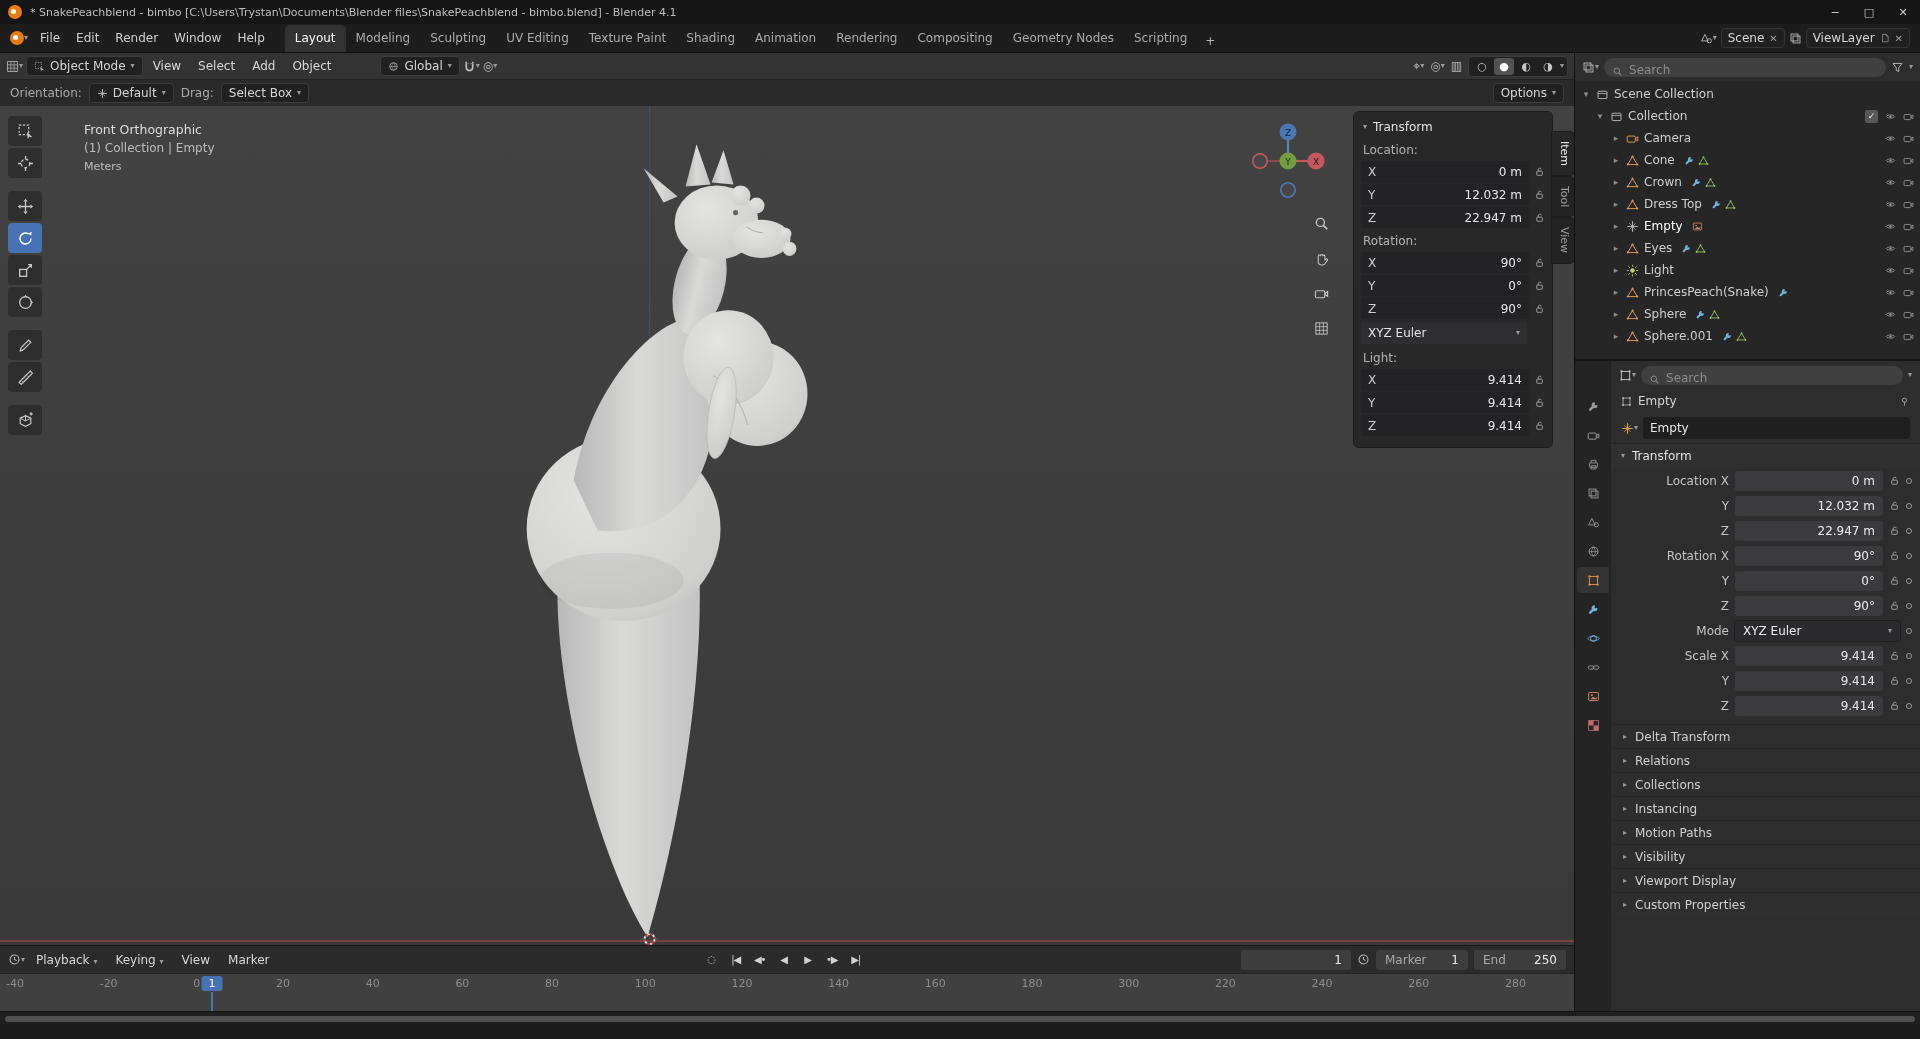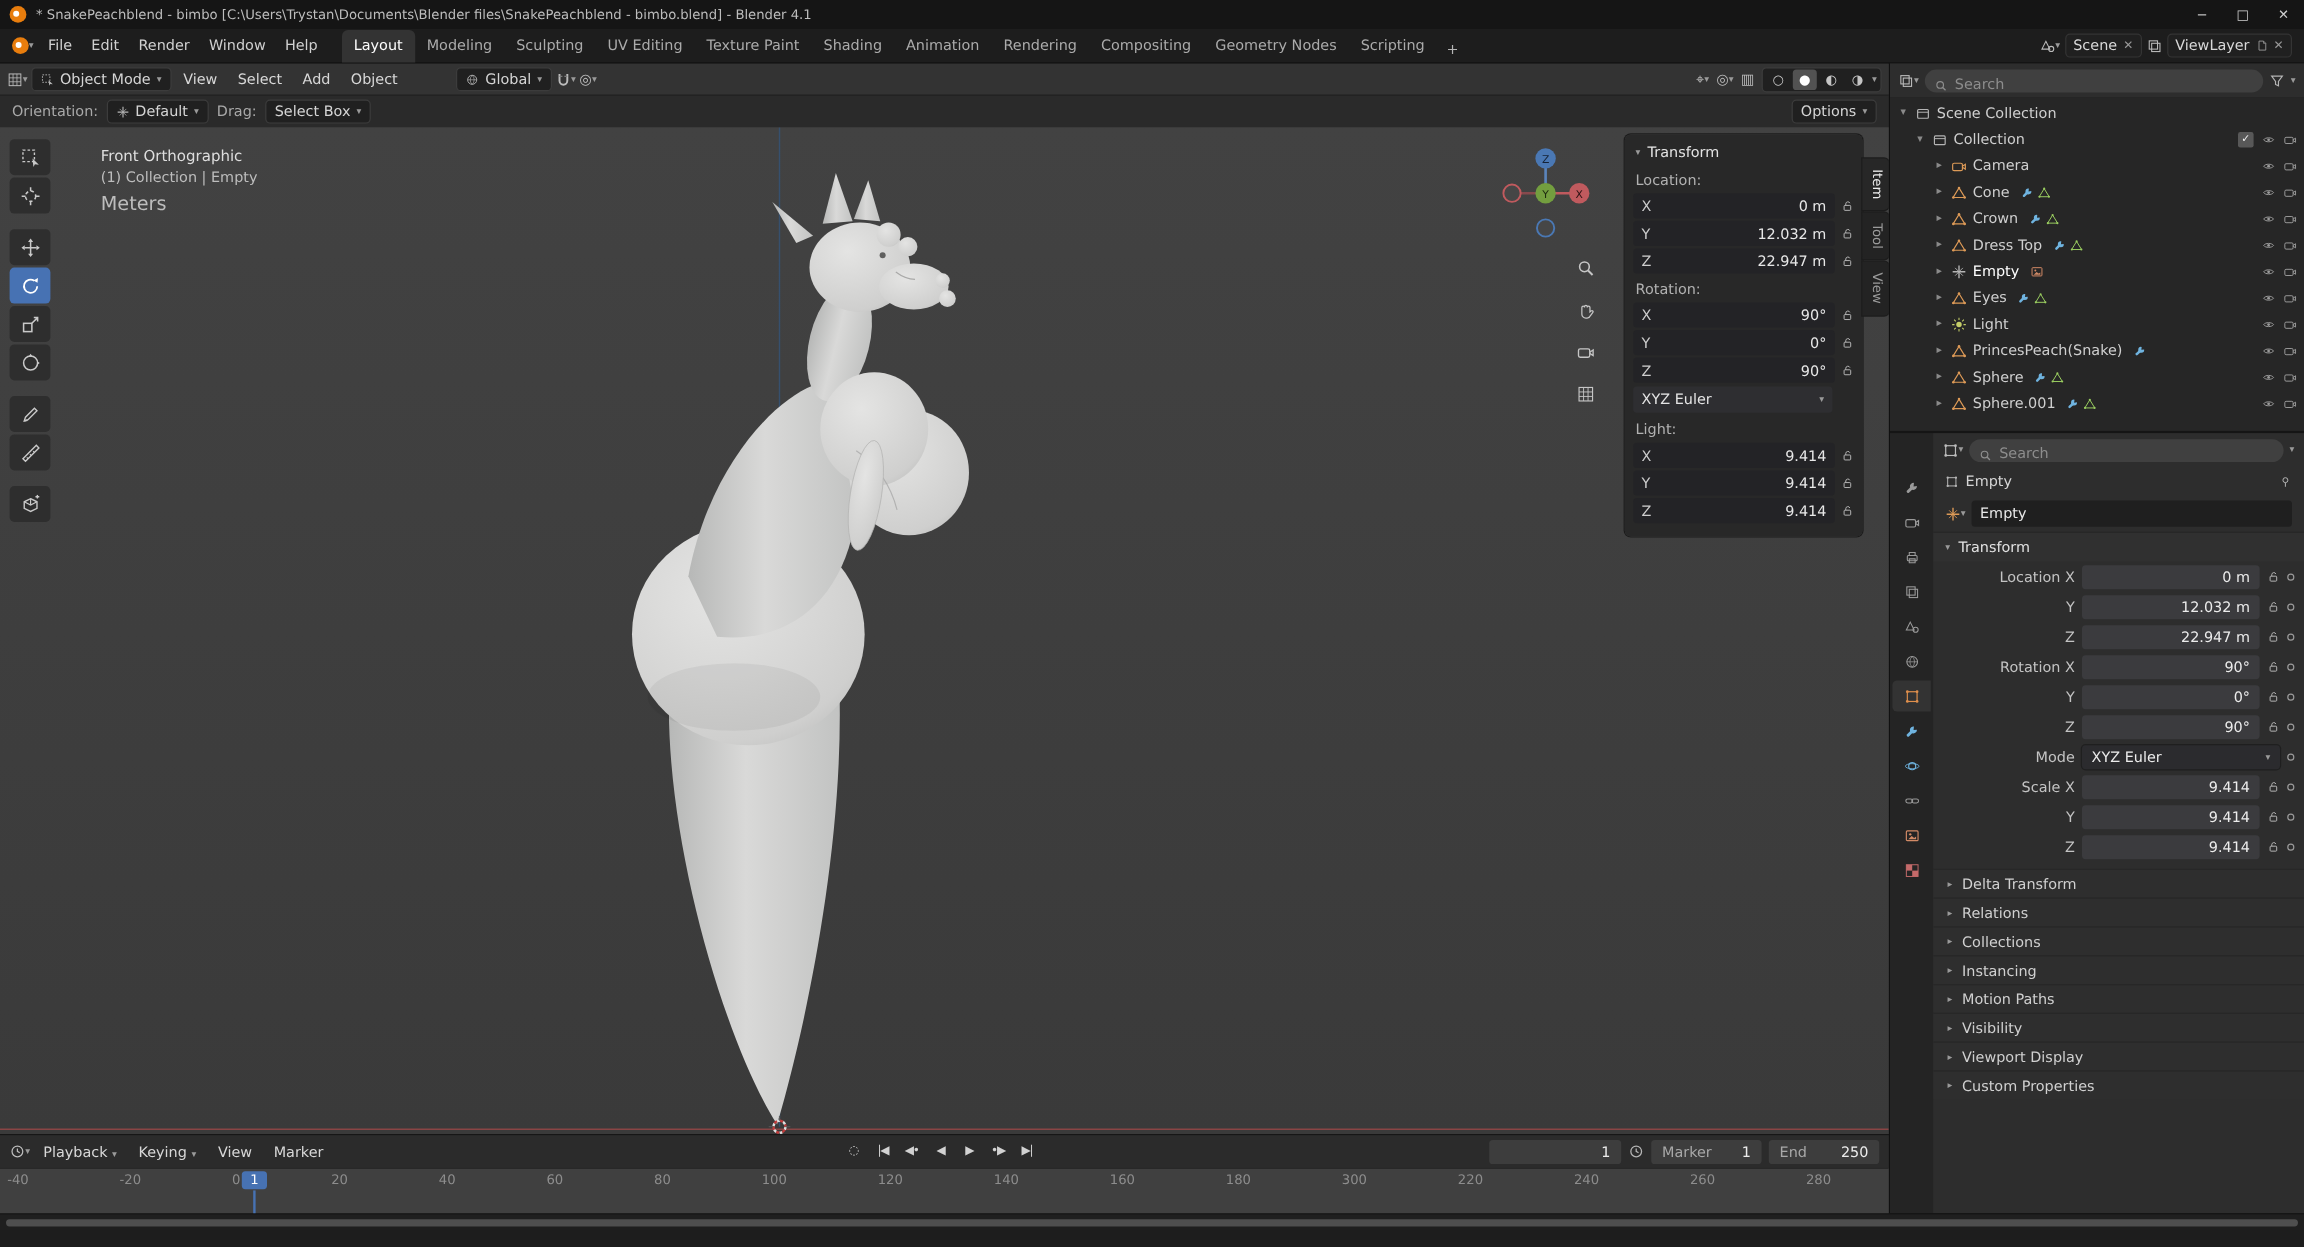--- a/index.html
+++ b/index.html
@@ -41,21 +41,21 @@
 
   .vp-tools{height:27px;background:#2a2a2a;display:flex;align-items:center;gap:7px;padding:0 10px;flex:none;border-top:1px solid #222}
   .lbl{color:#a9a9a9}
 
   .canvas{flex:1;position:relative;background:linear-gradient(#424242,#3a3a3a);overflow:hidden;min-height:0}
   .scene-svg{position:absolute;inset:0;width:100%;height:100%}
 
   .vp-overlay-text{position:absolute;left:84px;top:14px;line-height:1.55;pointer-events:none}
   .vp-overlay-text .t1{color:#dedede;font-size:12.5px}
   .vp-overlay-text .t2{color:#bdbdbd;font-size:12px}
-  .vp-overlay-text .t3{color:#bdbdbd;font-size:16px}
+  .vp-overlay-text .t3{color:#bdbdbd;font-size:11px}
 
   .vp-toolbar{position:absolute;left:8px;top:10px;display:flex;flex-direction:column;gap:2px}
   .tool-btn{width:34px;height:30px;background:#2c2c2ce6;border-radius:4px;display:flex;align-items:center;justify-content:center;color:#c9c9c9}
   .tool-btn.active{background:#4772b3;color:#fff}
   .tb-gap{height:9px}
 
   .nav-gizmo{position:absolute;width:82px;height:82px}
   .vp-side-icons{position:absolute;display:flex;flex-direction:column;gap:9px;align-items:center}
   .side-ico{width:26px;height:26px;border-radius:50%;display:flex;align-items:center;justify-content:center;color:#c6c6c6;background:rgba(45,45,45,.0)}
 

